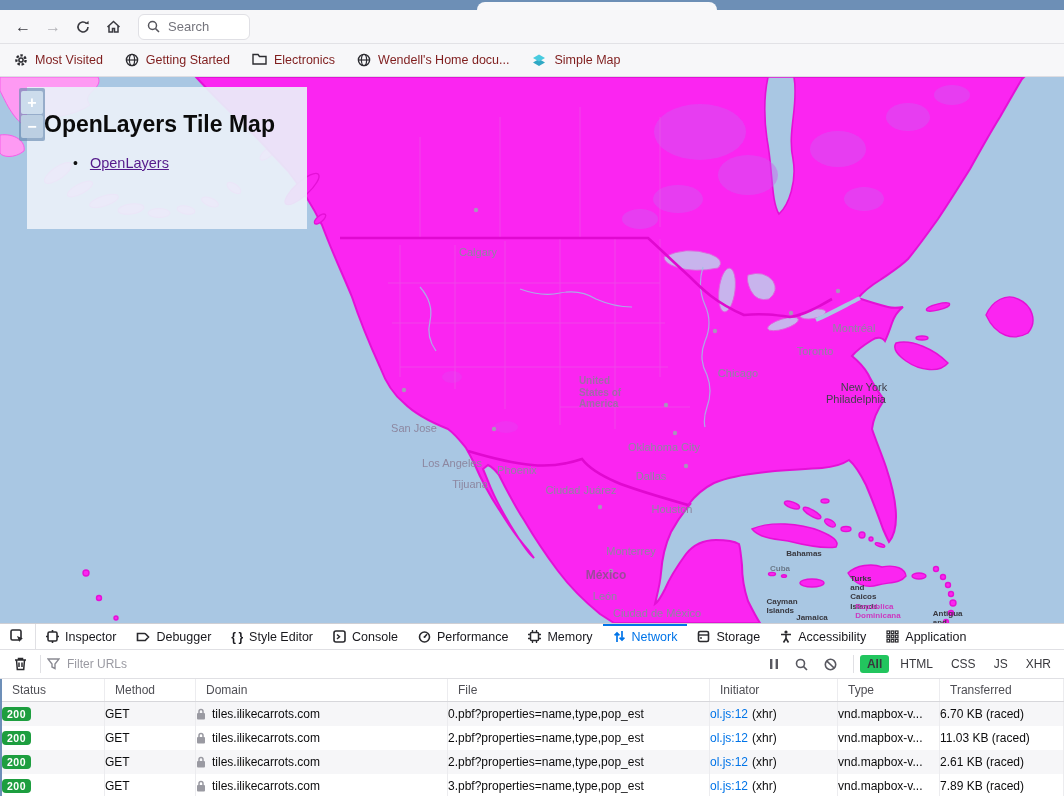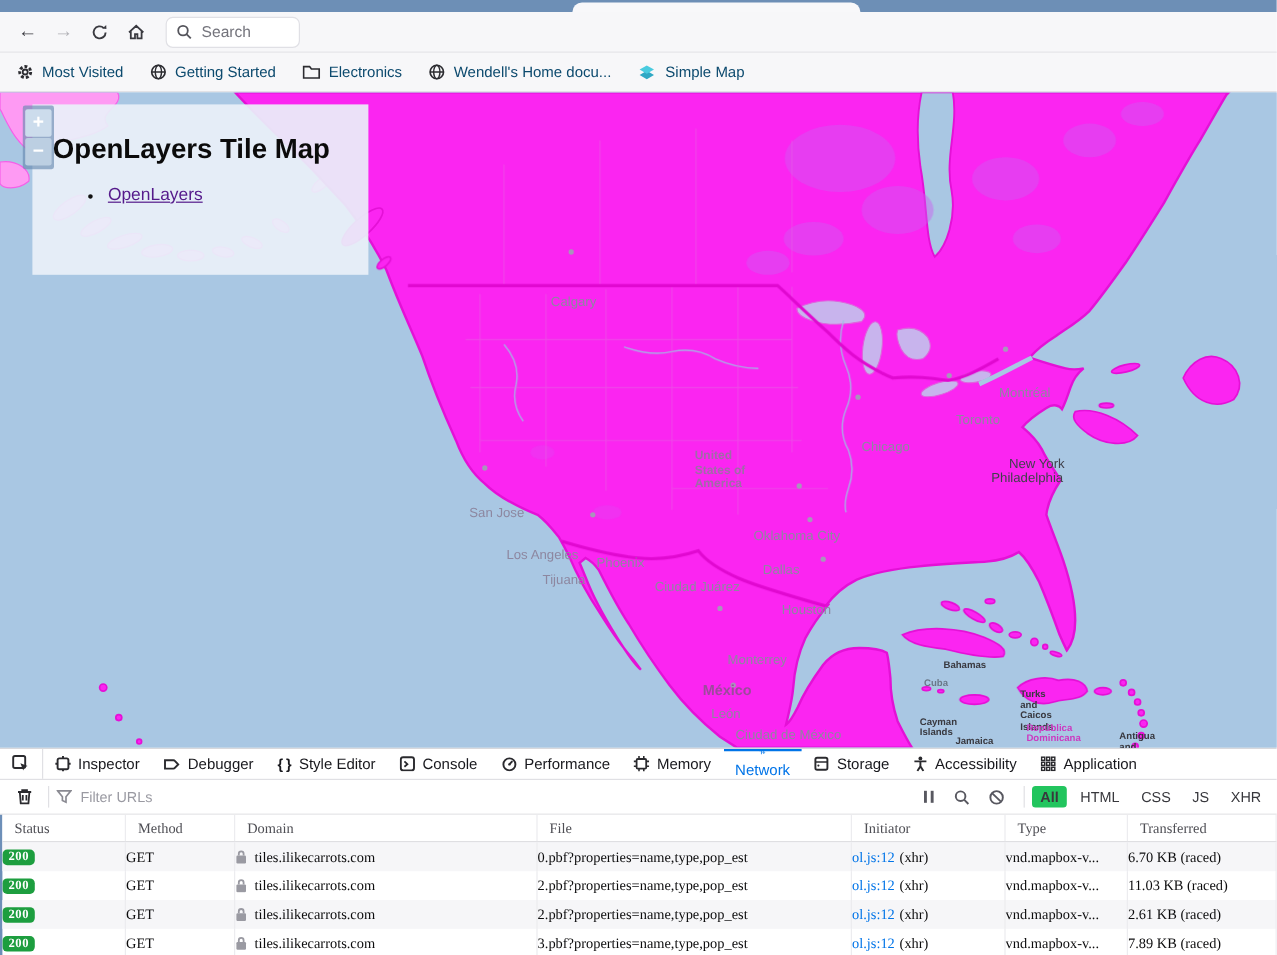--- a/index.html
+++ b/index.html
@@ -21,21 +21,21 @@
   .urlbar .url-text { font-size:13px; color:#16161c; margin-left:8px; flex:1;
                       white-space:nowrap; overflow:hidden; }
   .star { font-size:15px; color:#55555c; margin-left:6px; }
   .searchbox { width:112px; height:26px; margin-left:10px; background:#ffffff;
                border:1px solid #e0e0e5; border-radius:6px; display:flex; align-items:center;
                padding:0 8px; flex:0 0 auto; }
   .searchbox .ph { font-size:13px; color:#74747c; margin-left:8px; }
 
   .bookmarks { height:33px; background:#f7f7f9; border-bottom:1px solid #dddde2;
                display:flex; align-items:center; padding:0 14px; gap:22px; }
-  .bm { display:flex; align-items:center; gap:7px; font-size:12.5px; color:#0c4a6e; }
+  .bm { display:flex; align-items:flex-start; gap:7px; font-size:12.5px; color:#7f1d1d; }
 
   
   .map { position:relative; width:1064px; height:546px; background:#a9c7e3; overflow:hidden; }
   .map svg { position:absolute; left:0; top:0; }
   .maplabel { position:absolute; transform:translate(-50%,-50%); white-space:pre-line;
               pointer-events:none; line-height:1.15;margin-top:34px; }
   .lbl-city { font-size:11px; color:#8d87a0; }
   .lbl-city-dark { font-size:11px; color:#41414c; }
   .lbl-country { font-size:10px; font-weight:bold; color:#a06ba8; }
   .lbl-country-sm { font-size:12px; font-weight:bold; color:#9b4b9b; }
@@ -54,36 +54,36 @@
                     background:#ccdcec; color:#ffffff; font-size:16px; font-weight:bold;
                     line-height:20px; border-radius:2px; }
   .ol-zoom button.zo { background:#bccfe2; }
 
   
   .dt-tabs { height:27px; background:#ffffff; border-top:1px solid #cfcfd4;
              border-bottom:1px solid #e0e0e4; display:flex; align-items:stretch; font-size:12.5px; color:#18181d; }
   .dt-pick { width:36px; display:flex; align-items:center; justify-content:center;
              border-right:1px solid #e0e0e4; }
   .dt-tab { display:flex; align-items:center; gap:6px; padding:0 10px; }
-  .dt-tab.active { color:#0074e8; box-shadow:inset 0 2px 0 #0074e8;flex-direction:column; }
+  .dt-tab.active { color:#0074e8; box-shadow:inset 0 2px 0 #0074e8; }
   .dt-tab .braces { font-weight:bold; font-size:12px; }
 
   .dt-filter { height:29px; background:#ffffff; border-bottom:1px solid #e0e0e4;
                display:flex; align-items:center; padding:0 6px; overflow:hidden; }
   .dt-filter .trash { width:28px; display:flex; justify-content:center; }
   .dt-sep { width:1px; height:18px; background:#e0e0e4; margin:0 6px; }
   .dt-filterinput { display:flex; align-items:center; gap:7px; flex:1; }
   .dt-filterinput .ph { font-size:12px; color:#9a9aa2; }
   .dt-ficons { display:flex; align-items:center; gap:16px; margin-right:10px; color:#585860; }
   .dt-pills { display:flex; align-items:center; gap:4px; font-size:12px; color:#38383d; }
   .dt-pill { padding:2px 7px; border-radius:3px; white-space:nowrap; }
   .dt-pill.active { background:#22c55e; font-weight:bold; }
 
   .dt-table { border-left:2px solid #6d8fb8; }
-  .dt-grid { display:grid; grid-template-columns:103px 91px 252px 262px 128px 102px 124px;font-family:Liberation Serif, serif; }
+  .dt-grid { display:grid; grid-template-columns:103px 91px 252px 262px 128px 102px 124px; }
   .dt-head { height:23px; background:#fff; border-bottom:1px solid #d7d7db; }
   .dt-head .c { font-size:12px; color:#4f4f55; display:flex; align-items:center;
                 padding-left:10px; border-right:1px solid #ececef; }
   .dt-row { height:24px; font-size:12px; color:#0c0c0d; }
   .dt-row:nth-child(even) { background:#f6f6f8; }
   .dt-row .c { display:flex; align-items:center; 
                border-right:1px solid #ececef; white-space:nowrap; overflow:hidden; }
   .badge { background:#1d9e3f; color:#fff; font-size:10.5px; font-weight:bold;
            padding:1px 5px; border-radius:4px; letter-spacing:.5px; }
   .lock { margin-right:6px; }

